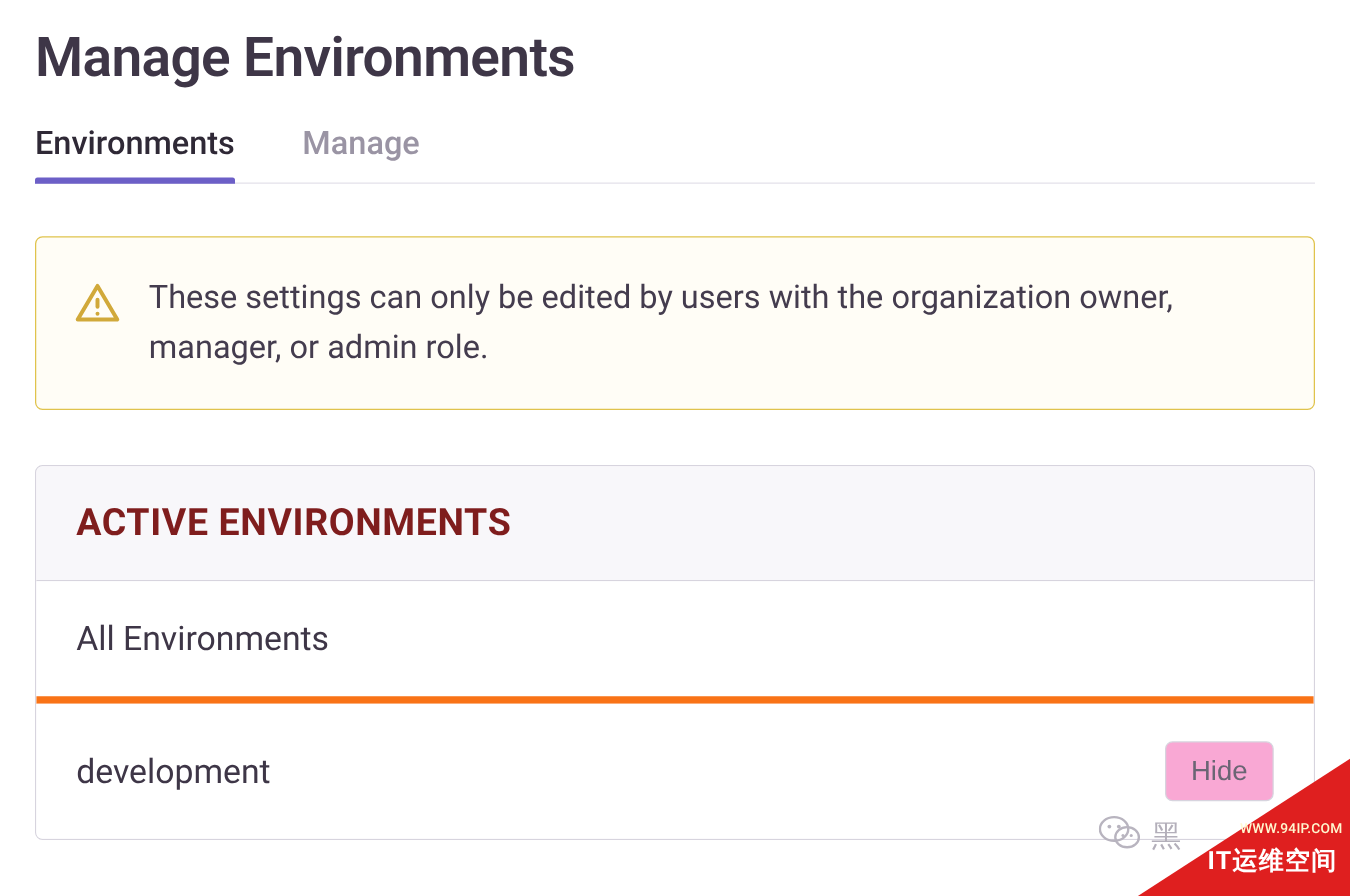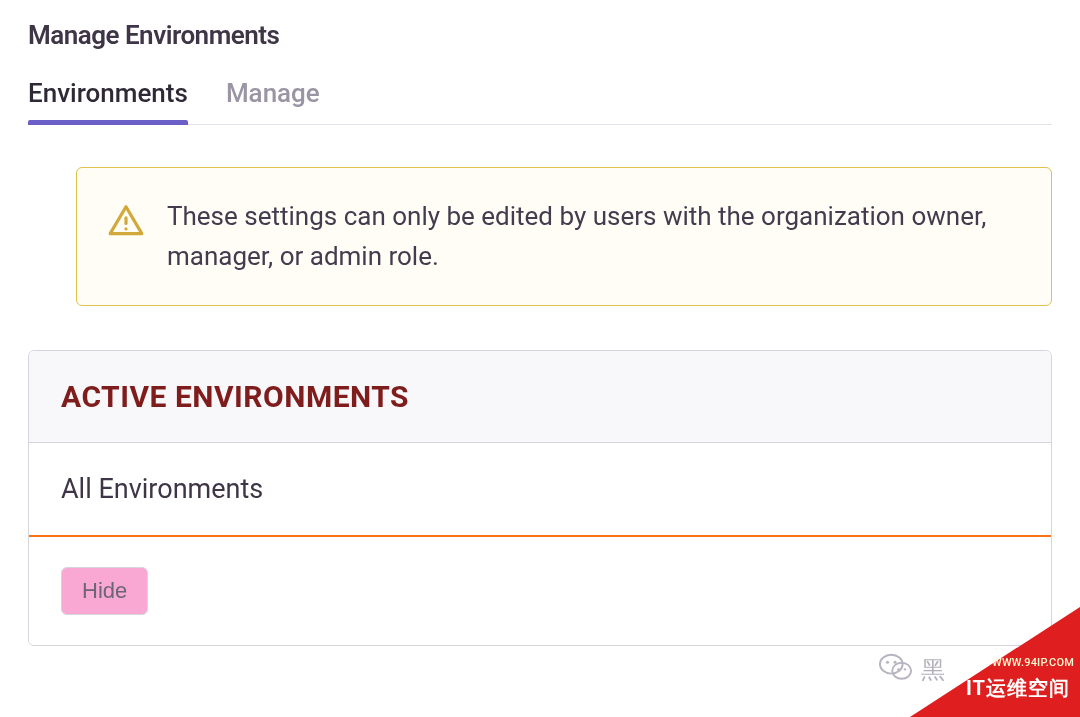--- a/index.html
+++ b/index.html
@@ -9,31 +9,31 @@
       color: #2f2936;
       width: 1080px;
       height: 717px;
       overflow: hidden;
       position: relative;
     }
     .page {
       padding: 16px 28px 28px 28px;
     }
     .page-title {
-      font-size: 26px;
+      font-size: 44px;
       font-weight: 600;
       color: #3e3647;
       letter-spacing: -0.5px;
       margin-bottom: 28px;
       margin-top: 4px;
     }
     .tabs {
       display: flex;
       border-bottom: 1px solid #e4e1ea;
-      gap: 38px;
+      gap: 54px;
       margin-bottom: 42px;
     }
     .tab {
       font-size: 26px;
       font-weight: 500;
       color: #9a94a4;
       padding-bottom: 16px;
       cursor: pointer;
       position: relative;
     }
@@ -50,21 +50,20 @@
     }
     .alert {
       border: 1.5px solid #e0c34c;
       background: #fffdf6;
       border-radius: 6px;
       padding: 28px 30px;
       display: flex;
       align-items: flex-start;
       gap: 22px;
       margin-bottom: 44px;
-      margin-left: 48px;
     }
     .alert svg {
       flex: 0 0 auto;
       width: 38px; height: 38px;
       margin-top: 6px;
     }
     .alert-text {
       font-size: 26px;
       line-height: 1.55;
       color: #443c4e;
@@ -78,21 +77,21 @@
       background: #f8f7fa;
       color: #7f1d1d;
       font-size: 30px;
       font-weight: 700;
       letter-spacing: 0.5px;
       padding: 28px 32px;
       border-bottom: 1px solid #d7d4de;
     }
     .panel-row {
       padding: 30px 32px;
-      border-bottom: 2px solid #f97316;
+      border-bottom: 6px solid #f97316;
       display: flex;
       align-items: center;
       justify-content: space-between;
       font-size: 27px;
       color: #3e3647;
       background: #fff;
     }
     .panel-row:last-child { border-bottom: none; }
     .hide-btn {
       border: 1px solid #d7d4de;
@@ -168,20 +167,21 @@
     </span>
     <div class="alert-text">These settings can only be edited by users with the organization owner, manager, or admin role.</div>
   </div>
 
   <div class="panel">
     <div class="panel-header">ACTIVE ENVIRONMENTS</div>
     <div class="panel-row">
       <span>All Environments</span>
     </div>
     <div class="panel-row">
+      <span>development</span>
       <button class="hide-btn">Hide</button>
     </div>
   </div>
 </div>
 
 <div class="corner">
   <div class="wechat-group">
     <span class="wechat-icon">
       <svg width="34" height="30" viewBox="0 0 36 30" fill="none">
         <ellipse cx="13" cy="12" rx="12" ry="10" fill="none" stroke="#b8b4bf" stroke-width="2"></ellipse>

